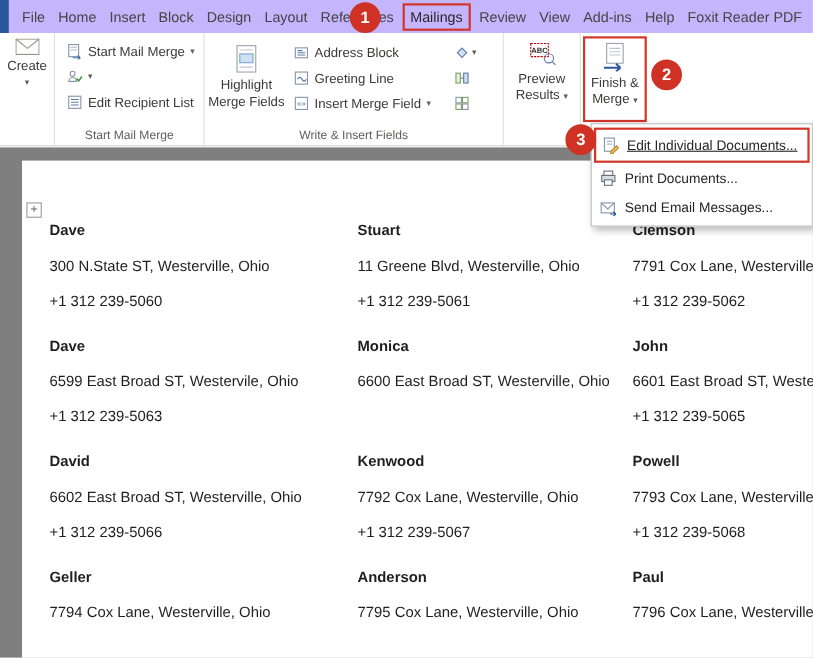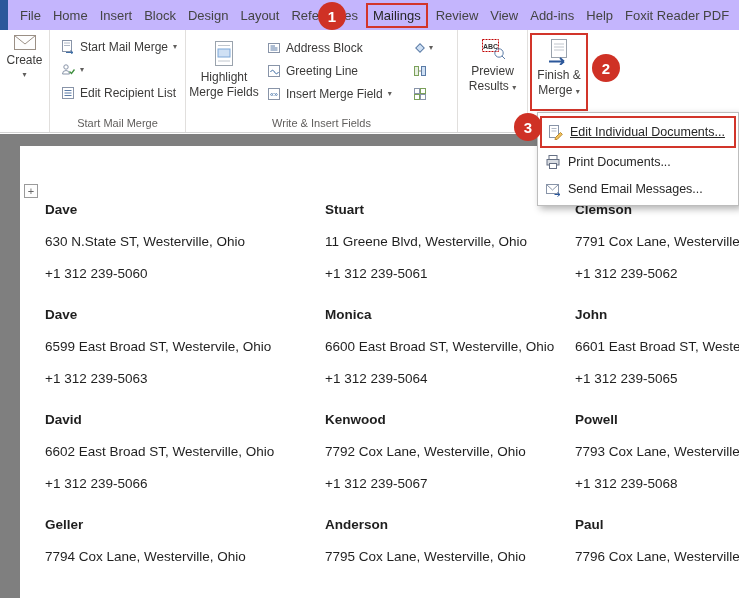--- a/index.html
+++ b/index.html
@@ -245,42 +245,41 @@
     </div>
   </div>
 </div>
 
 <div class="doc-area">
   <div class="page">
     <div class="move-handle">+</div>
     <div class="contacts">
       <div class="contact">
         <div class="c-name">Dave</div>
-        <div class="c-line">630 N.State ST, Westerville, Ohio</div>
+        <div class="c-line">300 N.State ST, Westerville, Ohio</div>
         <div class="c-line c-phone">+1 312 239-5060</div>
       </div>
       <div class="contact">
         <div class="c-name">Stuart</div>
         <div class="c-line">11 Greene Blvd, Westerville, Ohio</div>
         <div class="c-line c-phone">+1 312 239-5061</div>
       </div>
       <div class="contact">
         <div class="c-name">Clemson</div>
         <div class="c-line">7791 Cox Lane, Westerville, Ohio</div>
         <div class="c-line c-phone">+1 312 239-5062</div>
       </div>
       <div class="contact">
         <div class="c-name">Dave</div>
         <div class="c-line">6599 East Broad ST, Westervile, Ohio</div>
         <div class="c-line c-phone">+1 312 239-5063</div>
       </div>
       <div class="contact">
         <div class="c-name">Monica</div>
         <div class="c-line">6600 East Broad ST, Westerville, Ohio</div>
-        <div class="c-line c-phone">+1 312 239-5064</div>
       </div>
       <div class="contact">
         <div class="c-name">John</div>
         <div class="c-line">6601 East Broad ST, Westerville, Ohio</div>
         <div class="c-line c-phone">+1 312 239-5065</div>
       </div>
       <div class="contact">
         <div class="c-name">David</div>
         <div class="c-line">6602 East Broad ST, Westerville, Ohio</div>
         <div class="c-line c-phone">+1 312 239-5066</div>

